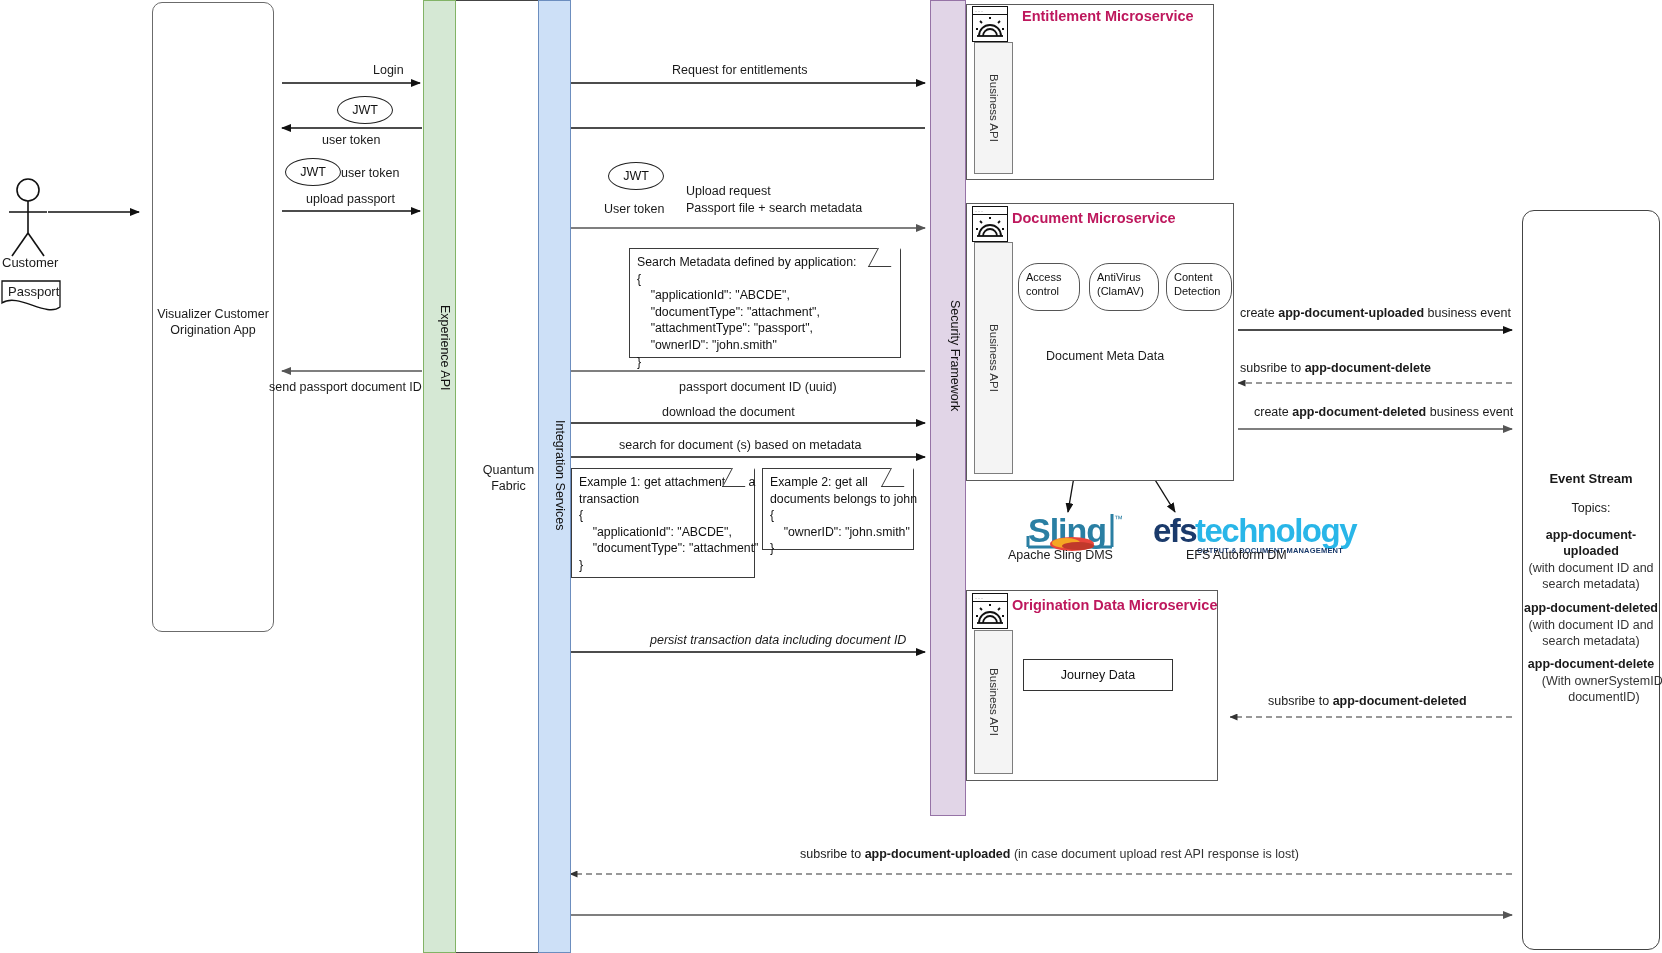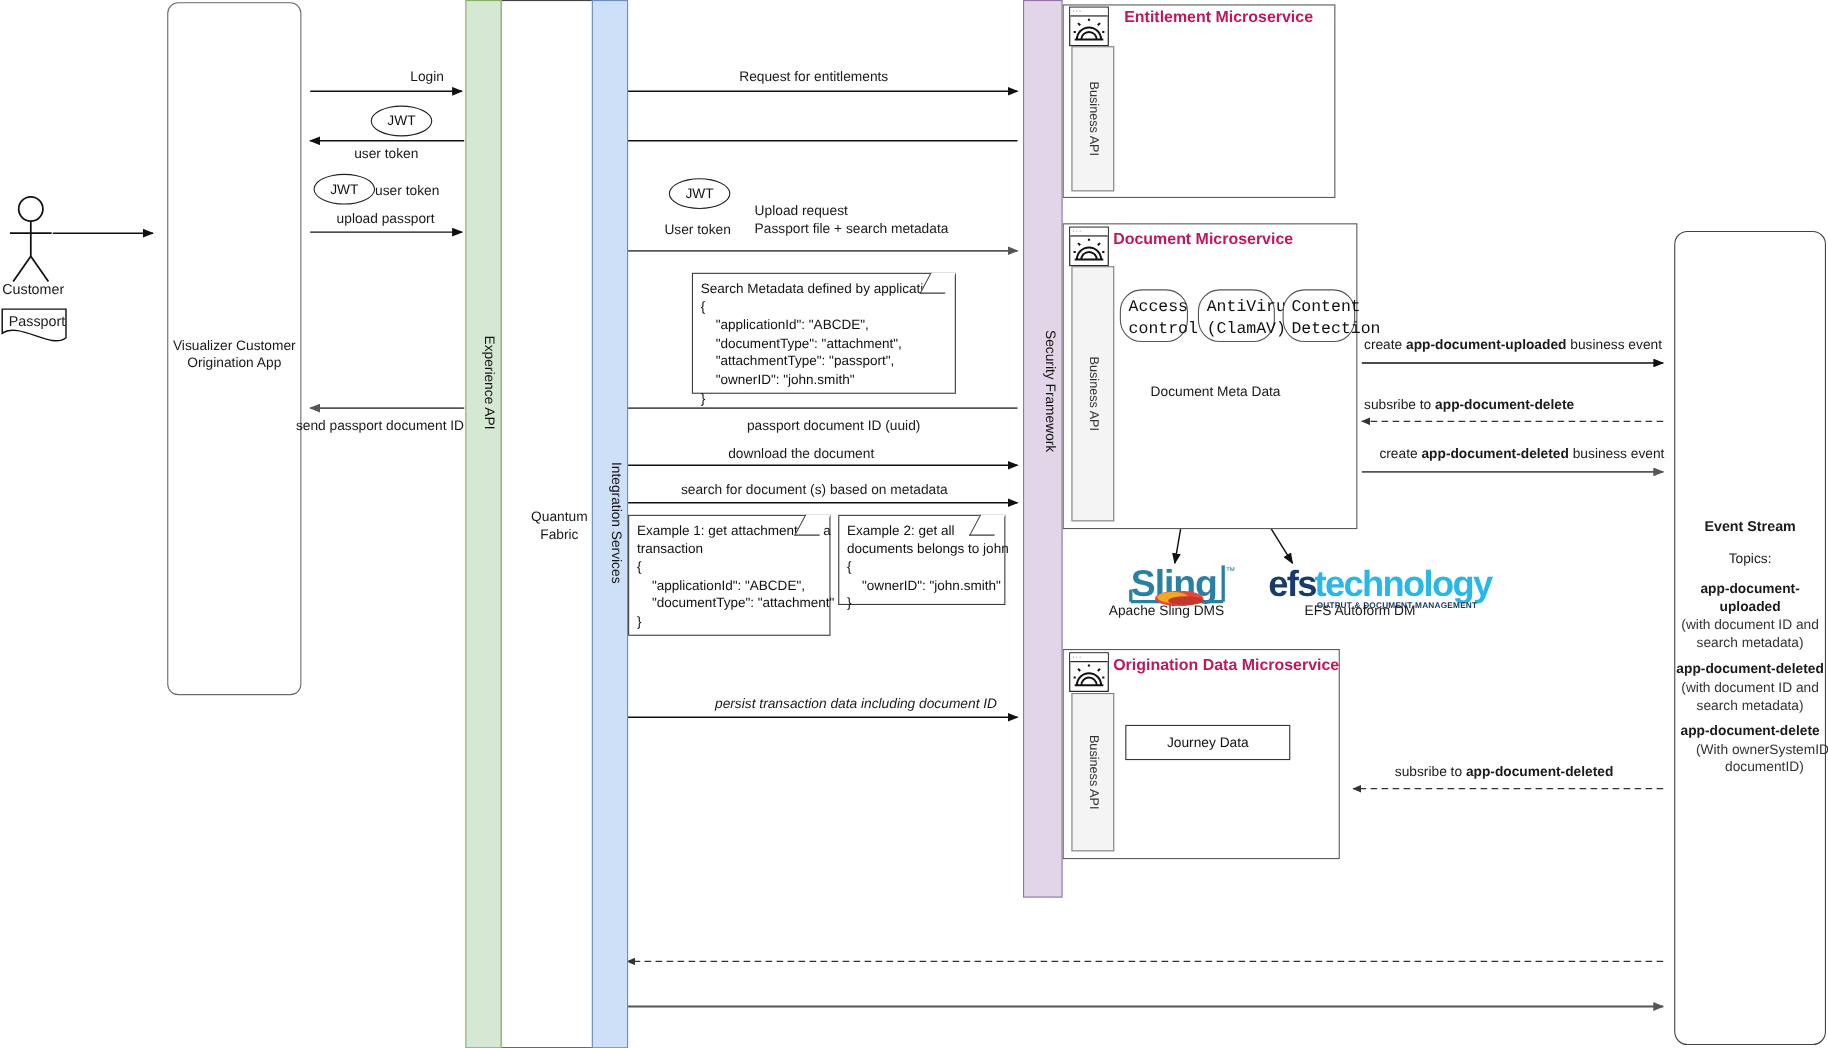--- a/index.html
+++ b/index.html
@@ -19,21 +19,21 @@
      transform:skewX(-28deg);transform-origin:top right;}
   .ms-box{position:absolute;box-sizing:border-box;border:1px solid #5a5a5a;background:#fff;}
   .ms-title{position:absolute;font-weight:bold;font-size:14.5px;color:#be185d;white-space:nowrap;}
   .ms-icon{position:absolute;width:36px;height:36px;box-sizing:border-box;border:1px solid #111;background:#fff;}
   .ms-icon .bar{position:absolute;left:0;top:0;right:0;height:7px;border-bottom:1px solid #111;background:#fff;}
   .ms-icon .dots{position:absolute;left:2px;top:1.5px;font-size:6px;letter-spacing:1px;color:#111;line-height:4px;}
   .biz-api{position:absolute;box-sizing:border-box;border:1px solid #7d7d7d;background:#f4f4f4;}
   .biz-api span{position:absolute;left:50%;top:50%;transform:translate(-50%,-50%) ;
      writing-mode:vertical-rl;font-size:11.5px;color:#333;white-space:nowrap;}
   .capsule{position:absolute;box-sizing:border-box;border:1.4px solid #555;border-radius:20px;
-     background:#fff;font-size:15px;color:#111;padding:6px 7px;line-height:1.3;font-family:Liberation Mono, monospace;}
+     background:#fff;font-size:11px;color:#111;padding:6px 7px;line-height:1.3;}
   .plain-box{position:absolute;box-sizing:border-box;border:1px solid #333;background:#fff;
      font-size:12.5px;color:#111;display:flex;align-items:center;justify-content:center;text-align:center;}
   .jwt{position:absolute;box-sizing:border-box;border:1px solid #222;border-radius:50%;
      background:#fff;display:flex;align-items:center;justify-content:center;font-size:12.5px;color:#111;}
   svg.ov{position:absolute;left:0;top:0;width:1662px;height:953px;pointer-events:none;}
 </style>
 </head>
 <body>
 
 <div id="canvas">
@@ -171,21 +171,21 @@
     </div>
   <div class="txt" style="left:604px;top:201px;">User token</div>
   <div class="txt" style="left:686px;top:183px;">Upload request</div>
   <div class="txt" style="left:686px;top:200px;">Passport file + search metadata</div>
 
   <div class="txt" style="left:679px;top:379px;">passport document ID (uuid)</div>
   <div class="txt" style="left:662px;top:404px;">download the document</div>
   <div class="txt" style="left:619px;top:437px;">search for document (s) based on metadata</div>
   <div class="txt" style="left:650px;top:632px;font-style:italic;">persist transaction data including document ID</div>
 
-  <div class="note" style="left:629px;top:248px;width:240px;height:110px;">Search Metadata defined by application:
+  <div class="note" style="left:629px;top:248px;width:272px;height:110px;">Search Metadata defined by application:
 {
     "applicationId": "ABCDE",
     "documentType": "attachment",
     "attachmentType": "passport",
     "ownerID": "john.smith"
 }</div>
 
   <div class="note" style="left:571px;top:468px;width:184px;height:110px;">Example 1: get attachments of a
 transaction
 {
@@ -292,15 +292,18 @@
   </div>
 
   <div class="txt" style="left:1254px;top:404px;">
     <span>create </span><span class="bold">app-document-deleted</span><span> business event</span>
   </div>
 
   <div class="txt" style="left:1268px;top:693px;">
     <span>subsribe to </span><span class="bold">app-document-deleted</span>
   </div>
 
+  <div class="txt" style="left:800px;top:846px;">
+    <span>subsribe to </span><span class="bold">app-document-uploaded</span><span style="color:#333;">  (in case document upload rest API response is lost)</span>
+  </div>
 
 
 </div>
 
 </body></html>

